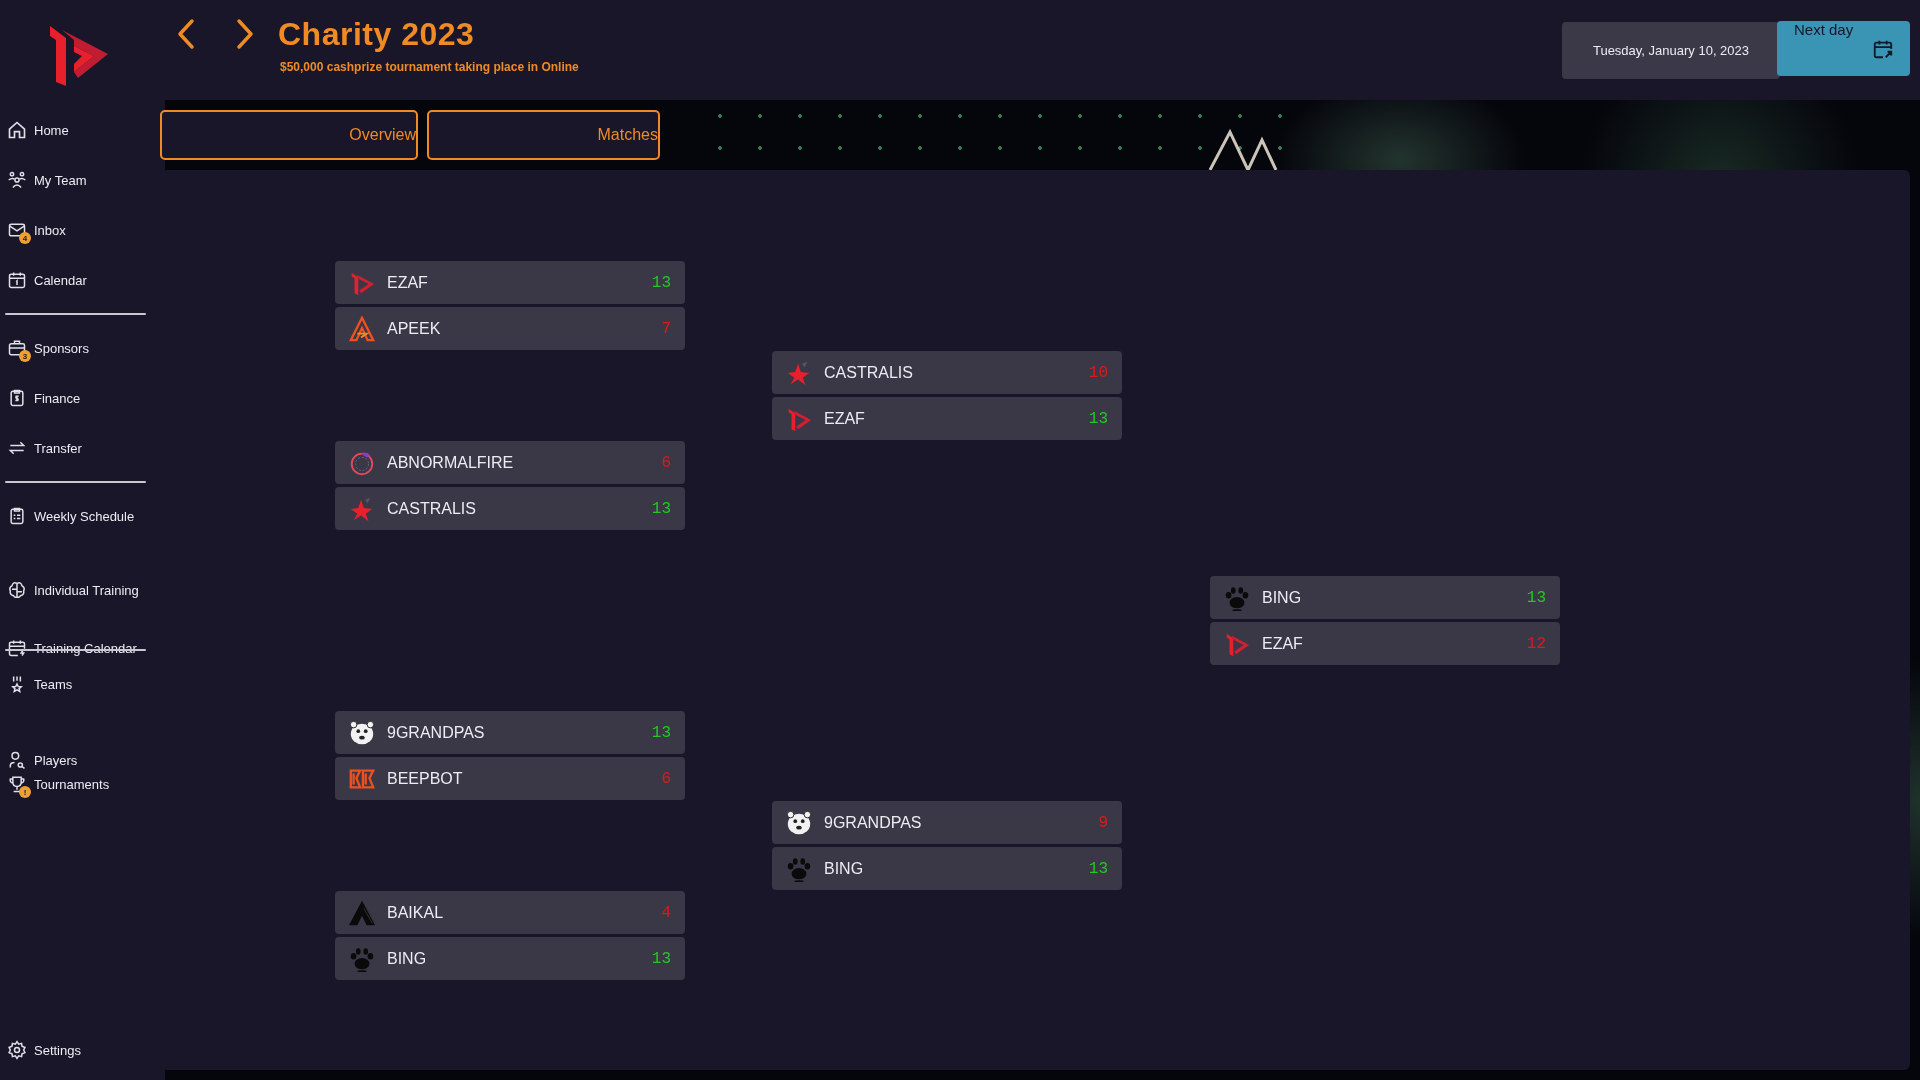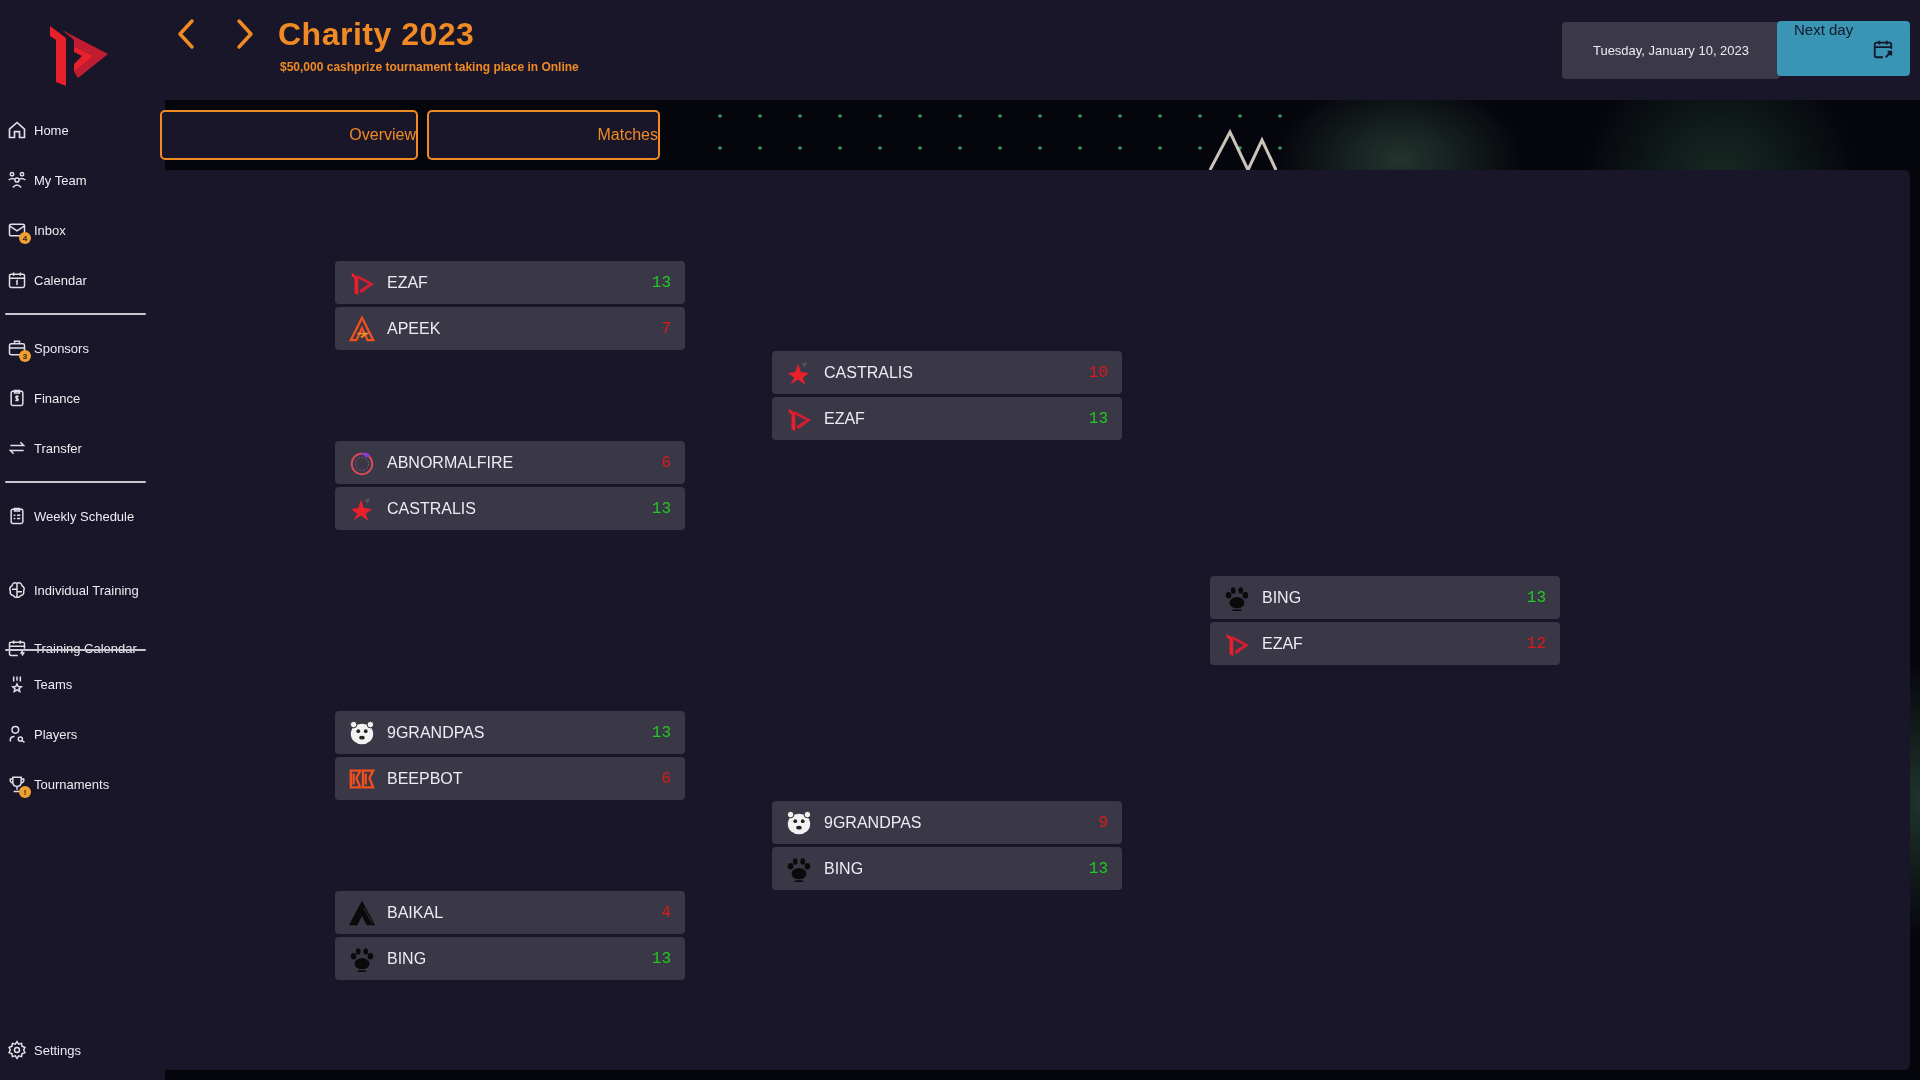--- a/index.html
+++ b/index.html
@@ -215,21 +215,21 @@
   <div class="divider" style="top:649px"></div>
 
   <div class="nav-item" style="top:669px">
     <span class="ico">
         <svg viewBox="0 0 24 24" fill="none" stroke="#e0e0e8" stroke-width="1.8">
           <path d="M8 3 V9 M12 3 V8 M16 3 V9 M12 12 L13.5 15 L17 15.3 L14.5 17.5 L15.3 21 L12 19 L8.7 21 L9.5 17.5 L7 15.3 L10.5 15 Z"></path>
         </svg>
       </span>
     <span>Teams</span>
   </div>
-  <div class="nav-item" style="top:719px">
+  <div class="nav-item" style="top:745px">
     <span class="ico">
         <svg viewBox="0 0 24 24" fill="none" stroke="#e0e0e8" stroke-width="1.8">
           <circle cx="10" cy="7" r="4"></circle>
           <path d="M4 21 V19 Q4 15 9 15"></path>
           <circle cx="16" cy="18" r="2.5"></circle>
           <path d="M18 20 L21 22"></path>
         </svg>
       </span>
     <span>Players</span>
   </div>

